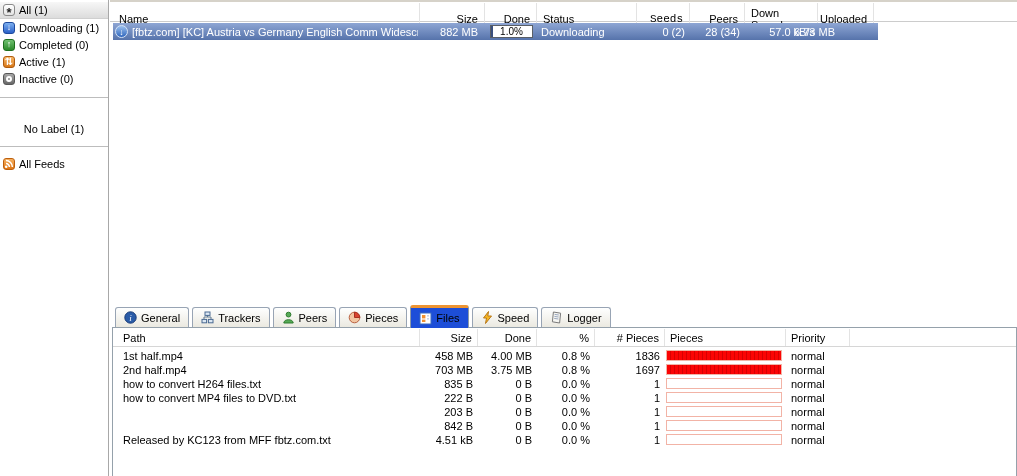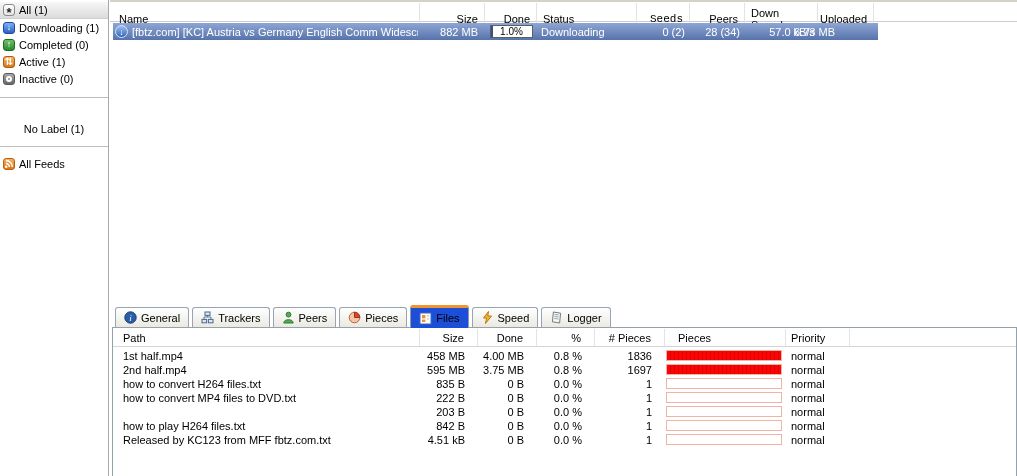--- a/index.html
+++ b/index.html
@@ -77,21 +77,21 @@
   .tab.active { height:23px; background:#1d4ed8; border-color:#8c9aa8;
                 border-top:3px solid #ee9432; margin-bottom:-1px; z-index:3; }
   .tab svg { display:block; }
 
   
   .content { position:absolute; left:112px; top:327px; width:905px; bottom:0;
              background:#fff; border:1px solid #95a1ab; border-bottom:none; }
   .fheader { position:absolute; left:0; top:1px; right:0; height:18px;
              border-bottom:1px solid #d6d6d6; background:#fff; }
   .fcell { position:absolute; top:0; height:17px; display:flex; align-items:center;
-           padding:0 13px; white-space:nowrap; }
+           padding:0 5px; white-space:nowrap; }
   .fheader .fcell { border-right:1px solid #e3e3e3; height:17px; }
   .fcell.num { justify-content:flex-end; }
   .f-path { left:1px;  width:306px; padding-left:9px; }
   .f-size { left:307px; width:58px; }
   .f-done { left:365px; width:59px; }
   .f-pct  { left:424px; width:58px; }
   .f-np   { left:482px; width:70px; }
   .f-pieces { left:552px; width:121px; }
   .f-prio { left:673px; width:64px; padding-left:5px; }
 
@@ -300,21 +300,21 @@
       <div class="fcell f-pct num">0.8 %</div>
       <div class="fcell f-np num">1836</div>
       <div class="pieces-track">
           <div class="pieces-fill" style="width: 100%;"></div>
         </div>
       <div class="fcell f-prio">normal</div>
     </div>
 
     <div class="frow">
       <div class="fcell f-path">2nd half.mp4</div>
-      <div class="fcell f-size num">595 MB</div>
+      <div class="fcell f-size num">703 MB</div>
       <div class="fcell f-done num">3.75 MB</div>
       <div class="fcell f-pct num">0.8 %</div>
       <div class="fcell f-np num">1697</div>
       <div class="pieces-track">
           <div class="pieces-fill" style="width: 100%;"></div>
         </div>
       <div class="fcell f-prio">normal</div>
     </div>
 
     <div class="frow">
@@ -346,21 +346,20 @@
       <div class="fcell f-done num">0 B</div>
       <div class="fcell f-pct num">0.0 %</div>
       <div class="fcell f-np num">1</div>
       <div class="pieces-track">
           <div class="pieces-fill" style="width: 0%;"></div>
         </div>
       <div class="fcell f-prio">normal</div>
     </div>
 
     <div class="frow">
-      <div class="fcell f-path">how to play H264 files.txt</div>
       <div class="fcell f-size num">842 B</div>
       <div class="fcell f-done num">0 B</div>
       <div class="fcell f-pct num">0.0 %</div>
       <div class="fcell f-np num">1</div>
       <div class="pieces-track">
           <div class="pieces-fill" style="width: 0%;"></div>
         </div>
       <div class="fcell f-prio">normal</div>
     </div>
 

